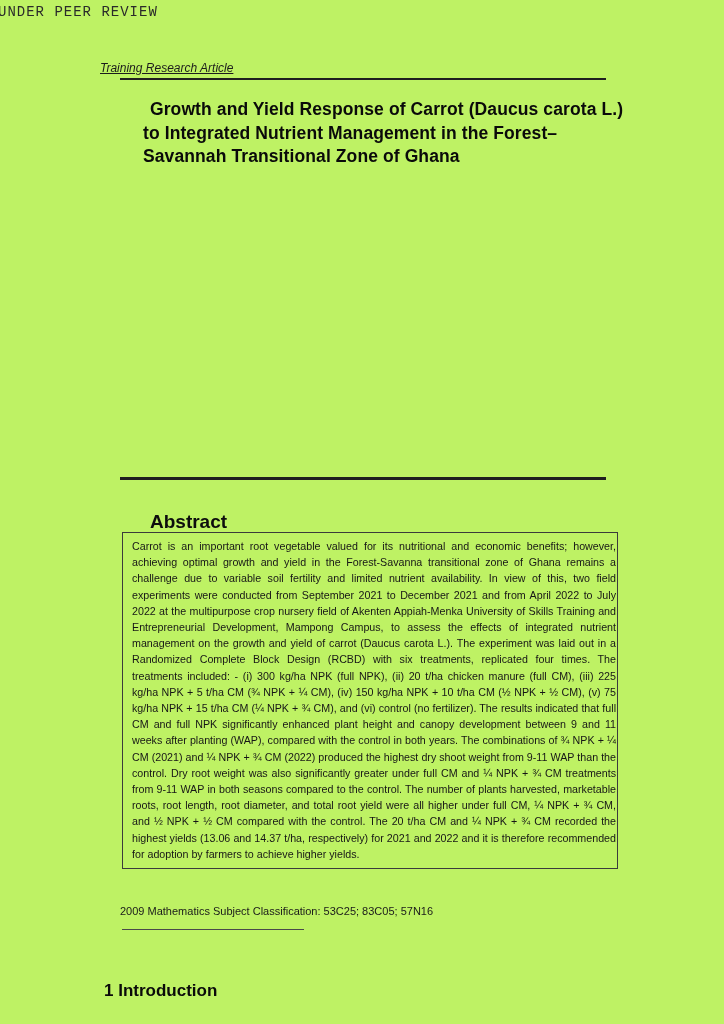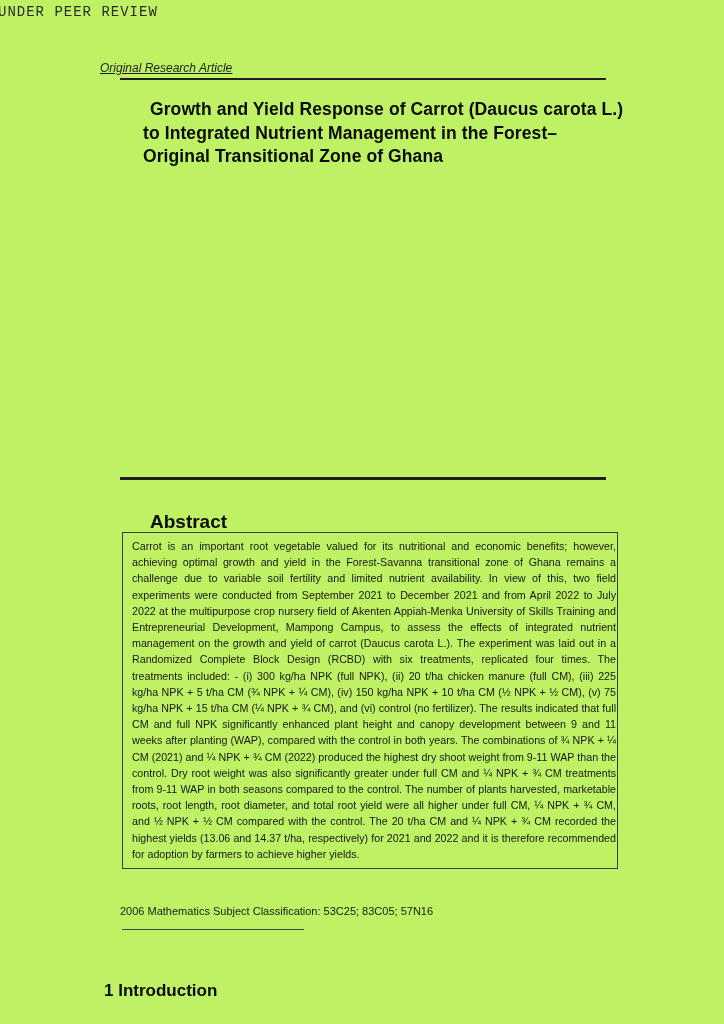--- a/index.html
+++ b/index.html
@@ -73,38 +73,38 @@
     font-size:17px; font-weight:bold; color:#0a0a0a;
   }
 </style>
 </head>
 <body>
 
 <div class="page">
 
   <div class="banner">UNDER PEER REVIEW</div>
 
-  <div class="article-type">Original Research Article</div>
+  <div class="article-type">Training Research Article</div>
 
   <div class="rule header-rule"></div>
 
   <h1 class="title">
       <div class="title-line"><span>Growth and Yield Response of Carrot (</span><span class="it">Daucus carota</span><span> L.)</span></div>
       <div class="title-line"><span>to Integrated Nutrient Management in the Forest–</span></div>
-      <div class="title-line"><span>Original Transitional Zone of Ghana</span></div>
+      <div class="title-line"><span>Savannah Transitional Zone of Ghana</span></div>
     </h1>
 
   <div class="rule abstract-rule"></div>
 
   <h2 class="abstract-heading">Abstract</h2>
 
   <div class="abstract-box">
     <p class="abstract-text"><span>Carrot is an important root vegetable valued for its nutritional and economic benefits; however, achieving optimal growth and yield in the Forest-Savanna transitional zone of Ghana remains a challenge due to variable soil fertility and limited nutrient availability. In view of this, two field experiments were conducted from September 2021 to December 2021 and from April 2022 to July 2022 at the multipurpose crop nursery field of Akenten Appiah-Menka University of Skills Training and Entrepreneurial Development, Mampong Campus, to assess the effects of integrated nutrient management on the growth and yield of carrot (</span><span class="it">Daucus carota</span><span> L.). The experiment was laid out in a Randomized Complete Block Design (RCBD) with six treatments, replicated four times. The treatments included: - (i) 300 kg/ha NPK (full NPK), (ii) 20 t/ha chicken manure (full CM), (iii) 225 kg/ha NPK + 5 t/ha CM (¾ NPK + ¼ CM), (iv) 150 kg/ha NPK + 10 t/ha CM (½ NPK + ½ CM), (v) 75 kg/ha NPK + 15 t/ha CM (¼ NPK + ¾ CM), and (vi) control (no fertilizer). The results indicated that full CM and full NPK significantly enhanced plant height and canopy development between 9 and 11 weeks after planting (WAP), compared with the control in both years. The combinations of ¾ NPK + ¼ CM (2021) and ¼ NPK + ¾ CM (2022) produced the highest dry shoot weight from 9-11 WAP than the control. Dry root weight was also significantly greater under full CM and ¼ NPK + ¾ CM treatments from 9-11 WAP in both seasons compared to the control. The number of plants harvested, marketable roots, root length, root diameter, and total root yield were all higher under full CM, ¼ NPK + ¾ CM, and ½ NPK + ½ CM compared with the control. The 20 t/ha CM and ¼ NPK + ¾ CM recorded the highest yields (13.06 and 14.37 t/ha, respectively) for 2021 and 2022 and it is therefore recommended for adoption by farmers to achieve higher yields.</span></p>
   </div>
 
 
-  <div class="msc">2006 Mathematics Subject Classification: 53C25; 83C05; 57N16</div>
+  <div class="msc">2009 Mathematics Subject Classification: 53C25; 83C05; 57N16</div>
 
   <div class="footnote-rule"></div>
 
   <h2 class="intro-heading">1 Introduction</h2>
 
 </div>
 
 </body></html>

